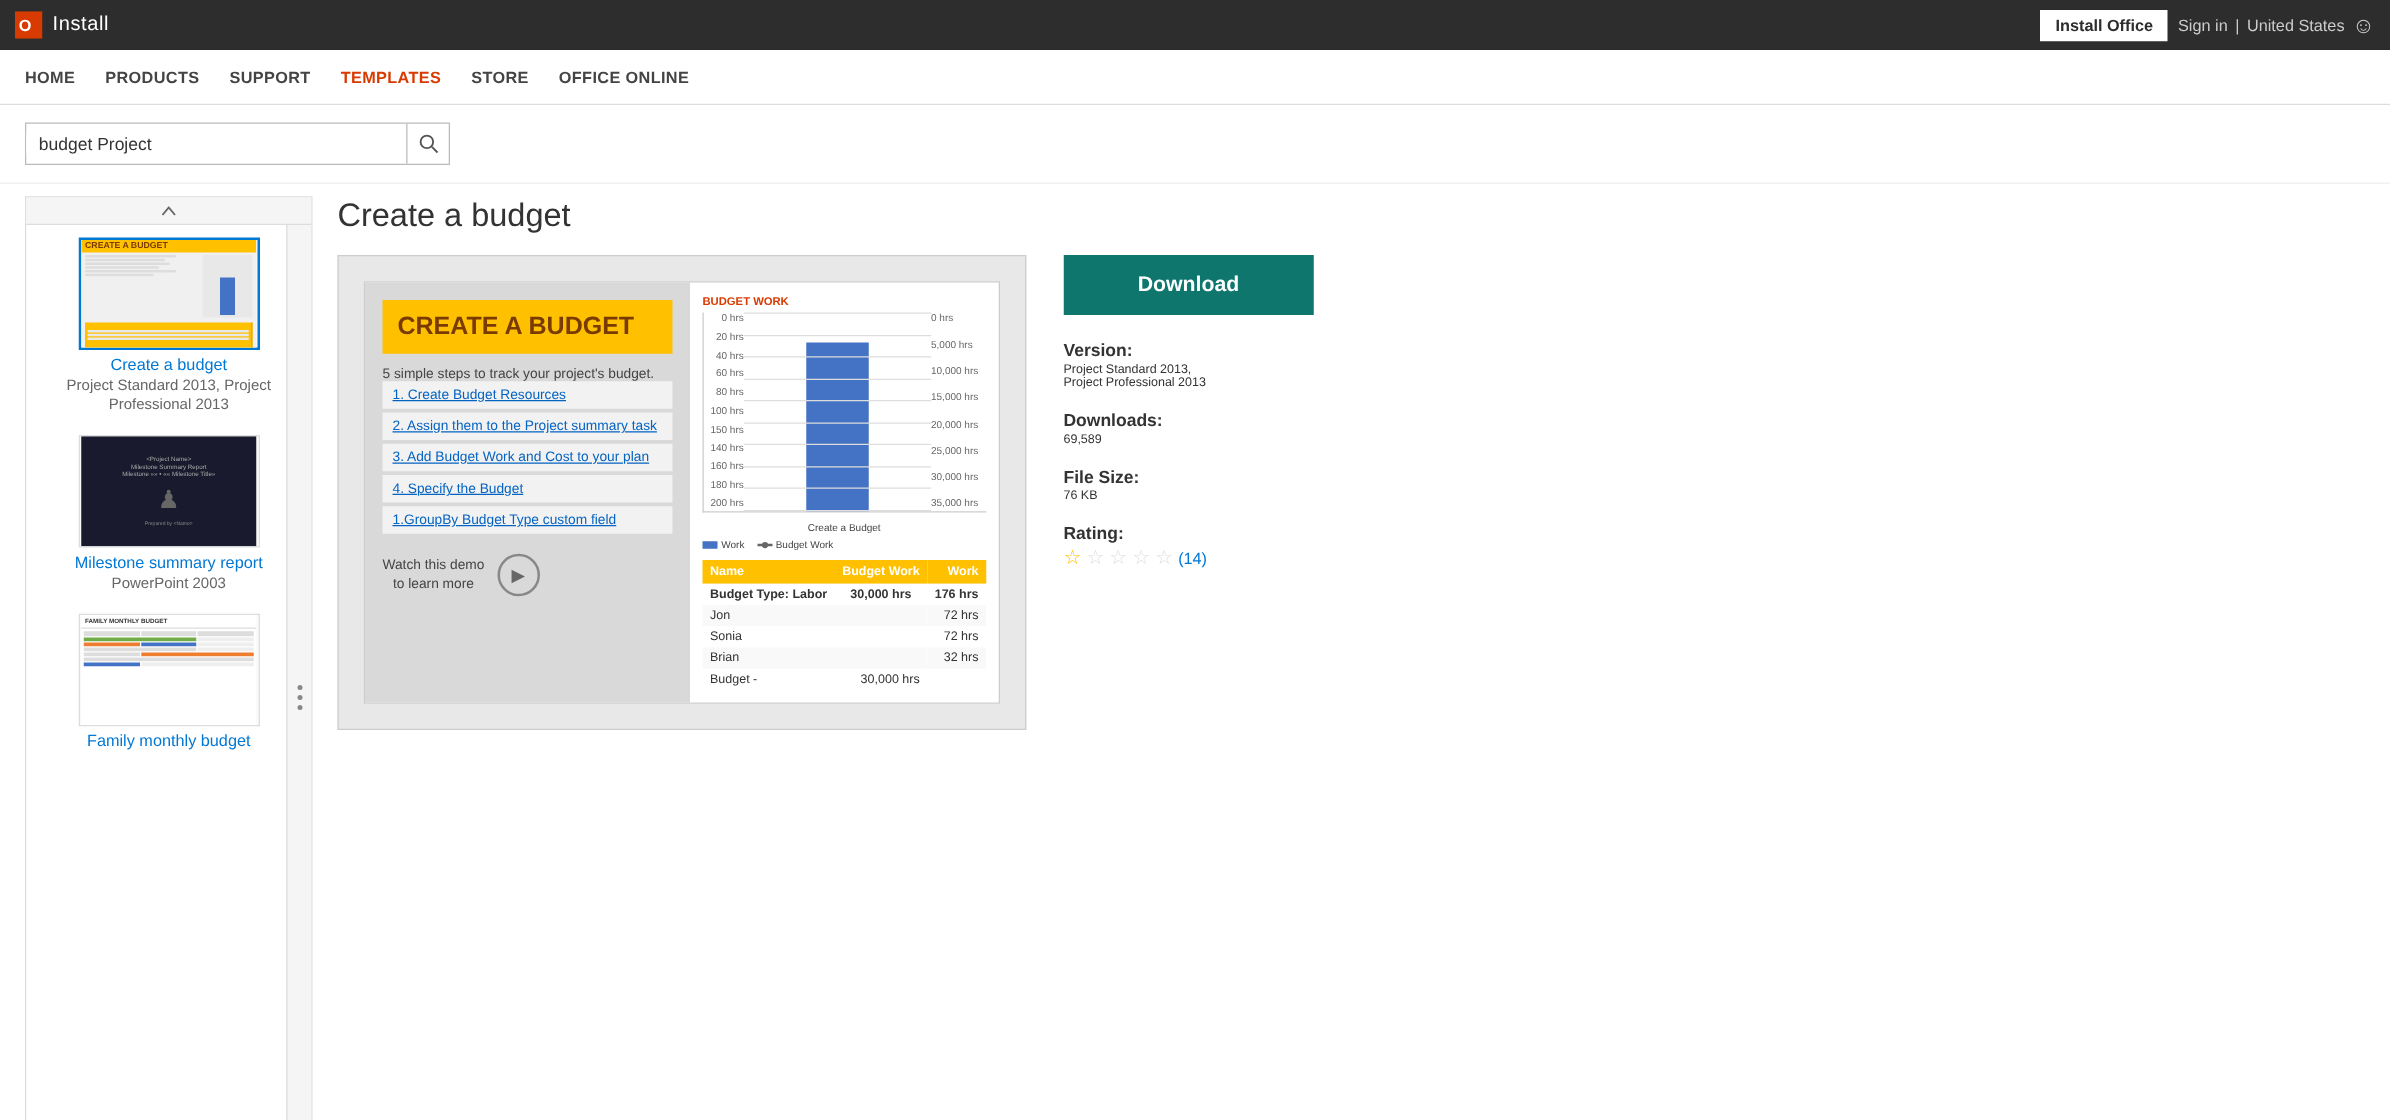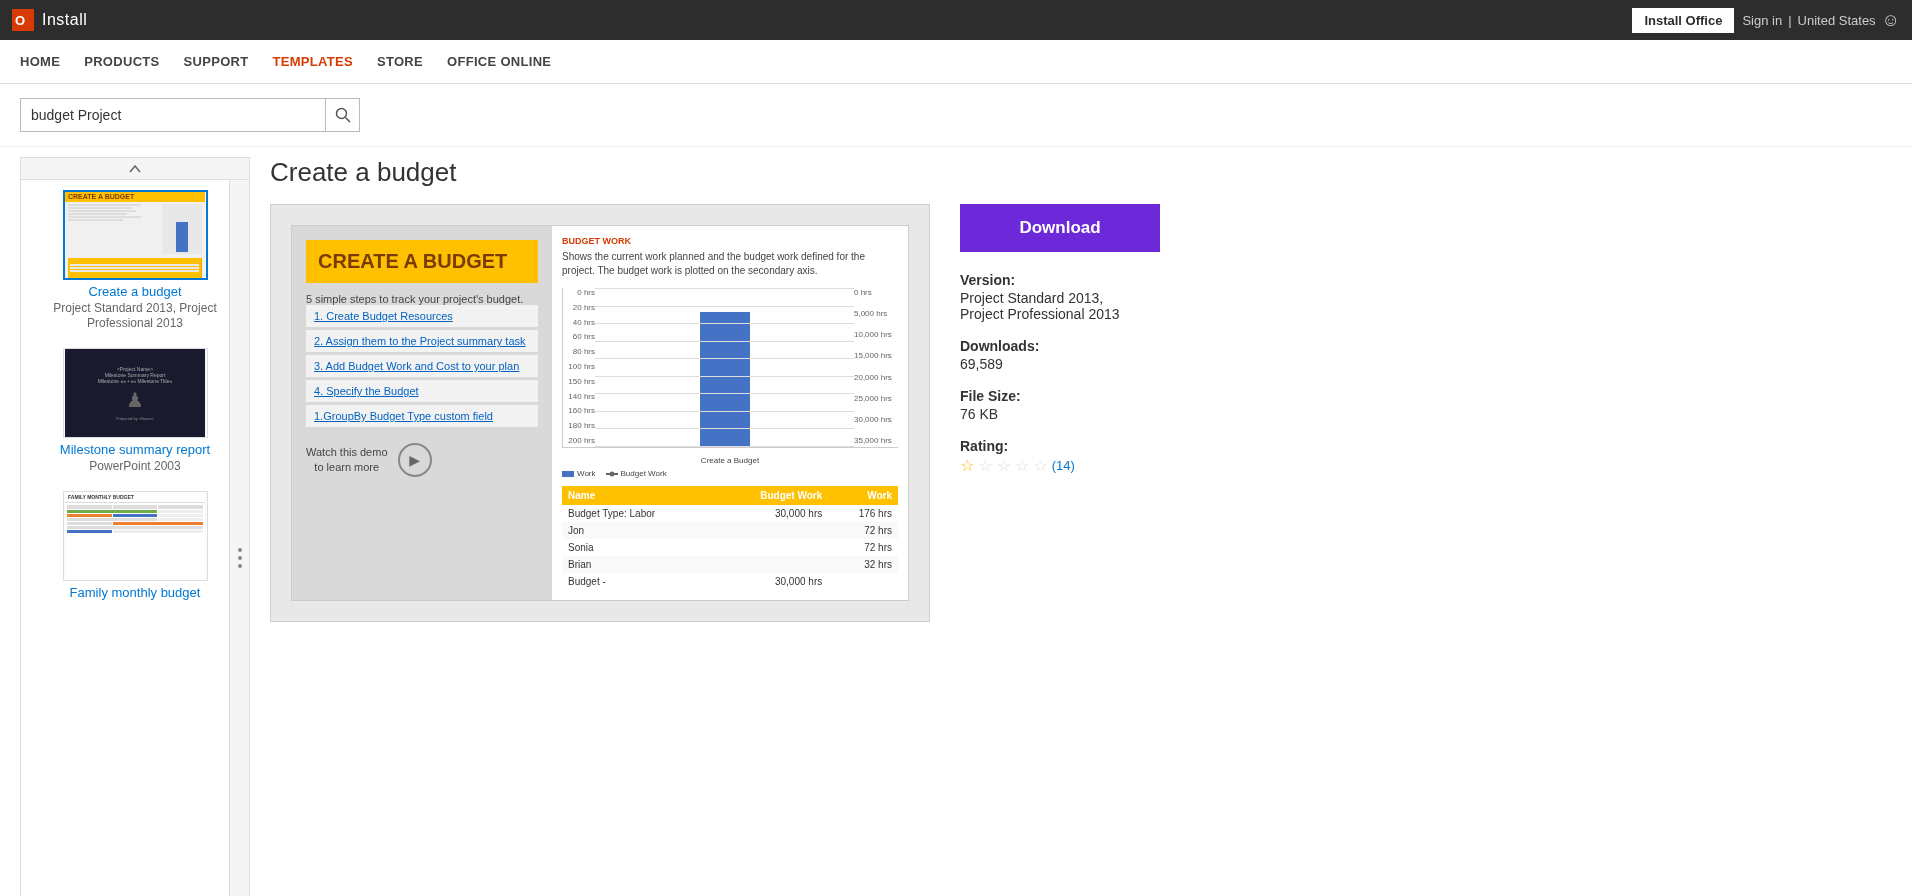--- a/index.html
+++ b/index.html
@@ -436,41 +436,41 @@
       font-weight: bold;
     }
     .mini-table thead th.right { text-align: right; }
     .mini-table tbody tr:nth-child(odd) { background: #fff; }
     .mini-table tbody tr:nth-child(even) { background: #f9f9f9; }
     .mini-table tbody td {
       padding: 3px 6px;
       color: #333;
     }
     .mini-table tbody td.right { text-align: right; }
-    .mini-table tbody tr.bold td { font-weight: normal; }
+    .mini-table tbody tr.bold td { font-weight: bold; text-align: center; }
 
     
     .right-sidebar {
       width: 200px;
       flex-shrink: 0;
     }
     .download-btn {
-      background: #6d28d9;
+      background: #0f766e;
       color: #fff;
       border: none;
       width: 100%;
       padding: 14px 10px;
       font-size: 17px;
       font-weight: 600;
       cursor: pointer;
       margin-bottom: 20px;
     }
     .info-section { margin-bottom: 16px; }
     .info-label { font-size: 14px; font-weight: 600; color: #333; margin-bottom: 2px; }
-    .info-value { font-size: 14px; color: #333; }
+    .info-value { font-size: 10px; color: #333; }
 
     
     .rating-stars { display: flex; align-items: center; gap: 4px; }
     .star { color: #ffc000; font-size: 16px; }
     .star.empty { color: #ddd; }
     .rating-count { color: #0078d4; font-size: 13px; text-decoration: none; }
 
     
     .sidebar-scroll-right-indicator {
       display: flex;
@@ -655,21 +655,20 @@
             <div class="preview-step">1.GroupBy Budget Type custom field</div>
 
             <div class="preview-watch">
               <div class="preview-watch-text">Watch this demo<br>to learn more</div>
               <div class="play-btn">▶</div>
             </div>
           </div>
 
           <div class="preview-right">
             <div class="preview-right-label">BUDGET WORK</div>
-            <div class="preview-right-desc">Shows the current work planned and the budget work defined for the project. The budget work is plotted on the secondary axis.</div>
 
             <div style="position:relative; display:flex; flex-direction:column;">
               <div class="mini-chart">
 
                 <div class="chart-y-axis">
                   <span>200 hrs</span>
                   <span>180 hrs</span>
                   <span>160 hrs</span>
                   <span>140 hrs</span>
                   <span>150 hrs</span>

